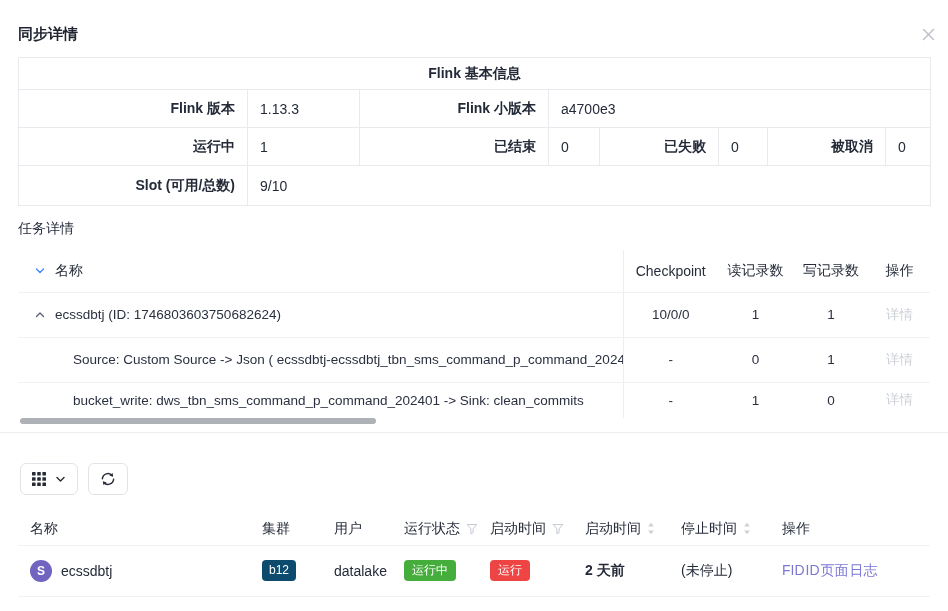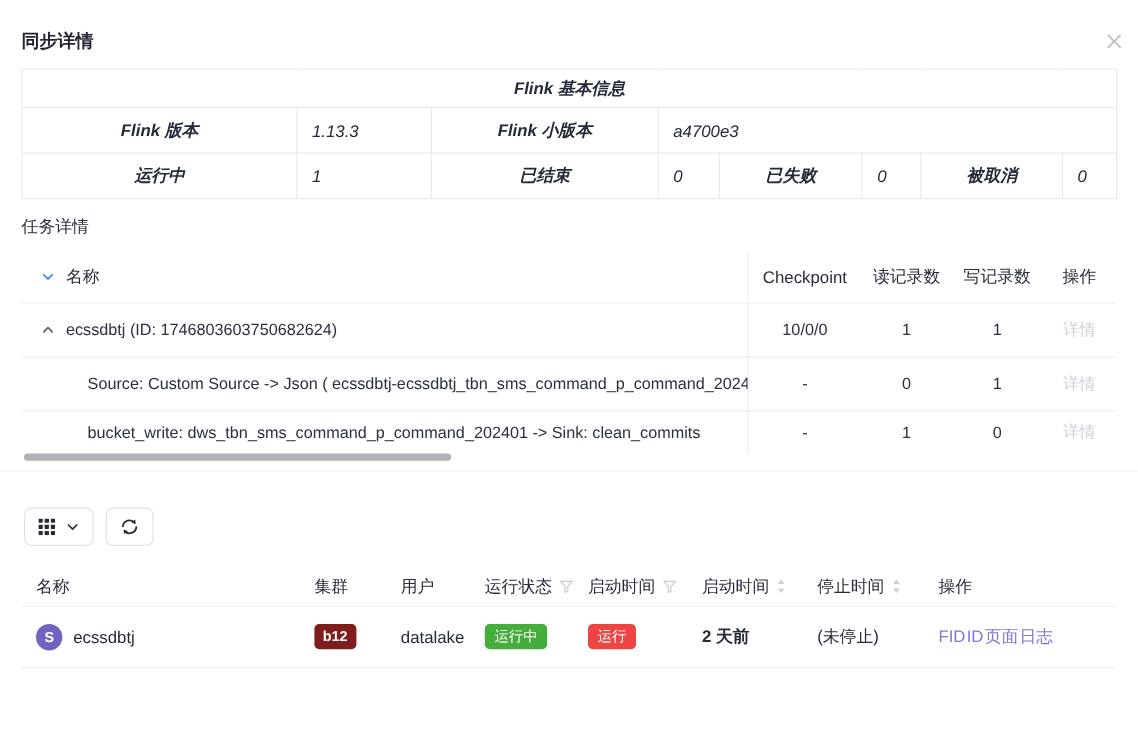--- a/index.html
+++ b/index.html
@@ -6,24 +6,24 @@
   html,body { width:948px; height:611px; background:#fff; overflow:hidden; }
   body { font-family:"Liberation Sans","DejaVu Sans",sans-serif; font-size:14px; color:#242a38; }
   .drawer { position:relative; width:948px; height:611px; background:#fff; }
 
   
   .drawer-header { display:flex; align-items:center; justify-content:space-between; padding:18px 10px 0 18px; height:50px; }
   .drawer-title { font-weight:700; font-size:15px; color:#1f2430; }
   .close-btn { background:none; border:none; cursor:pointer; padding:2px; line-height:0; }
 
   
-  .info-table { border-collapse:collapse; table-layout:fixed; width:912px; margin:7px 20px 0 18px;font-style:italic; }
+  .info-table { border-collapse:collapse; table-layout:fixed; width:912px; margin:7px 20px 0 18px; }
   .info-table td { border:1px solid #e8eaee; height:38px; padding:0 12px; overflow:hidden; white-space:nowrap; }
   .info-table .caption-cell { text-align:center; font-weight:700; height:32px; }
-  .info-table .lbl { font-weight:700; text-align:center; }
+  .info-table .lbl { font-weight:700; text-align:right; }
   .info-table .val { text-align:left; color:#242a38; }
 
   
   .section-title { margin:14px 18px 0 18px; color:#2a3040; }
 
   
   .task-table-wrap { position:relative; margin:12px 18px 0 18px; width:912px; }
   .task-table { border-collapse:collapse; table-layout:fixed; width:912px; }
   .task-table th, .task-table td { padding:0; font-weight:400; overflow:hidden; white-space:nowrap; }
   .task-table thead th { height:42px; font-weight:500; color:#262c3a; text-align:center; border-bottom:1px solid #f0f1f4; }
@@ -47,21 +47,21 @@
   
   .jobs-table { border-collapse:collapse; table-layout:fixed; width:912px; margin:18px 18px 0 18px; }
   .jobs-table th { height:32px; text-align:left; padding:0 0 0 12px; font-weight:500; color:#262c3a; border-bottom:1px solid #f0f1f4; white-space:nowrap; overflow:hidden; }
   .jobs-table td { height:51px; padding:0 0 0 12px; border-bottom:1px solid #f0f1f4; white-space:nowrap; overflow:hidden; }
   .th-flex { display:inline-flex; align-items:center; gap:6px; }
   .name-with-avatar { display:flex; align-items:center; gap:9px; }
   .avatar { width:22px; height:22px; border-radius:50%; background:#7064c0; color:#fff; font-size:12px; font-weight:600;
             display:inline-flex; align-items:center; justify-content:center; flex:0 0 auto; }
   .tag { display:inline-block; padding:2px 8px; border-radius:4px; color:#fff; font-size:12px; line-height:17px; }
   .tag-cyan { background:#ef4444; }
-  .tag-cyan-bold { background:#7f1d1d; font-weight:700; padding:2px 7px; }
+  .tag-cyan-bold { background:#0c4a6e; font-weight:400; padding:2px 7px; }
   .tag-green { background:#45ad3c; }
   .bold-text { font-weight:700; }
   .action-links { display:flex; gap:1px; }
   .action-links a { color:#7d77d5; text-decoration:none; }
   .icon { line-height:0; display:inline-flex; }
 </style>
 </head>
 <body>
 
 <div class="drawer">
@@ -100,20 +100,24 @@
     </tr>
     <tr>
       <td class="lbl">运行中</td>
       <td class="val">1</td>
       <td class="lbl">已结束</td>
       <td class="val">0</td>
       <td class="lbl">已失败</td>
       <td class="val">0</td>
       <td class="lbl">被取消</td>
       <td class="val">0</td>
+    </tr>
+    <tr>
+      <td class="lbl" style="height:40px">Slot (可用/总数)</td>
+      <td class="val" colspan="7">9/10</td>
     </tr>
   </tbody>
     </table>
 
   <div class="section-title">任务详情</div>
 
   <div class="task-table-wrap">
     <table class="task-table">
       <colgroup>
         <col style="width:605px">

